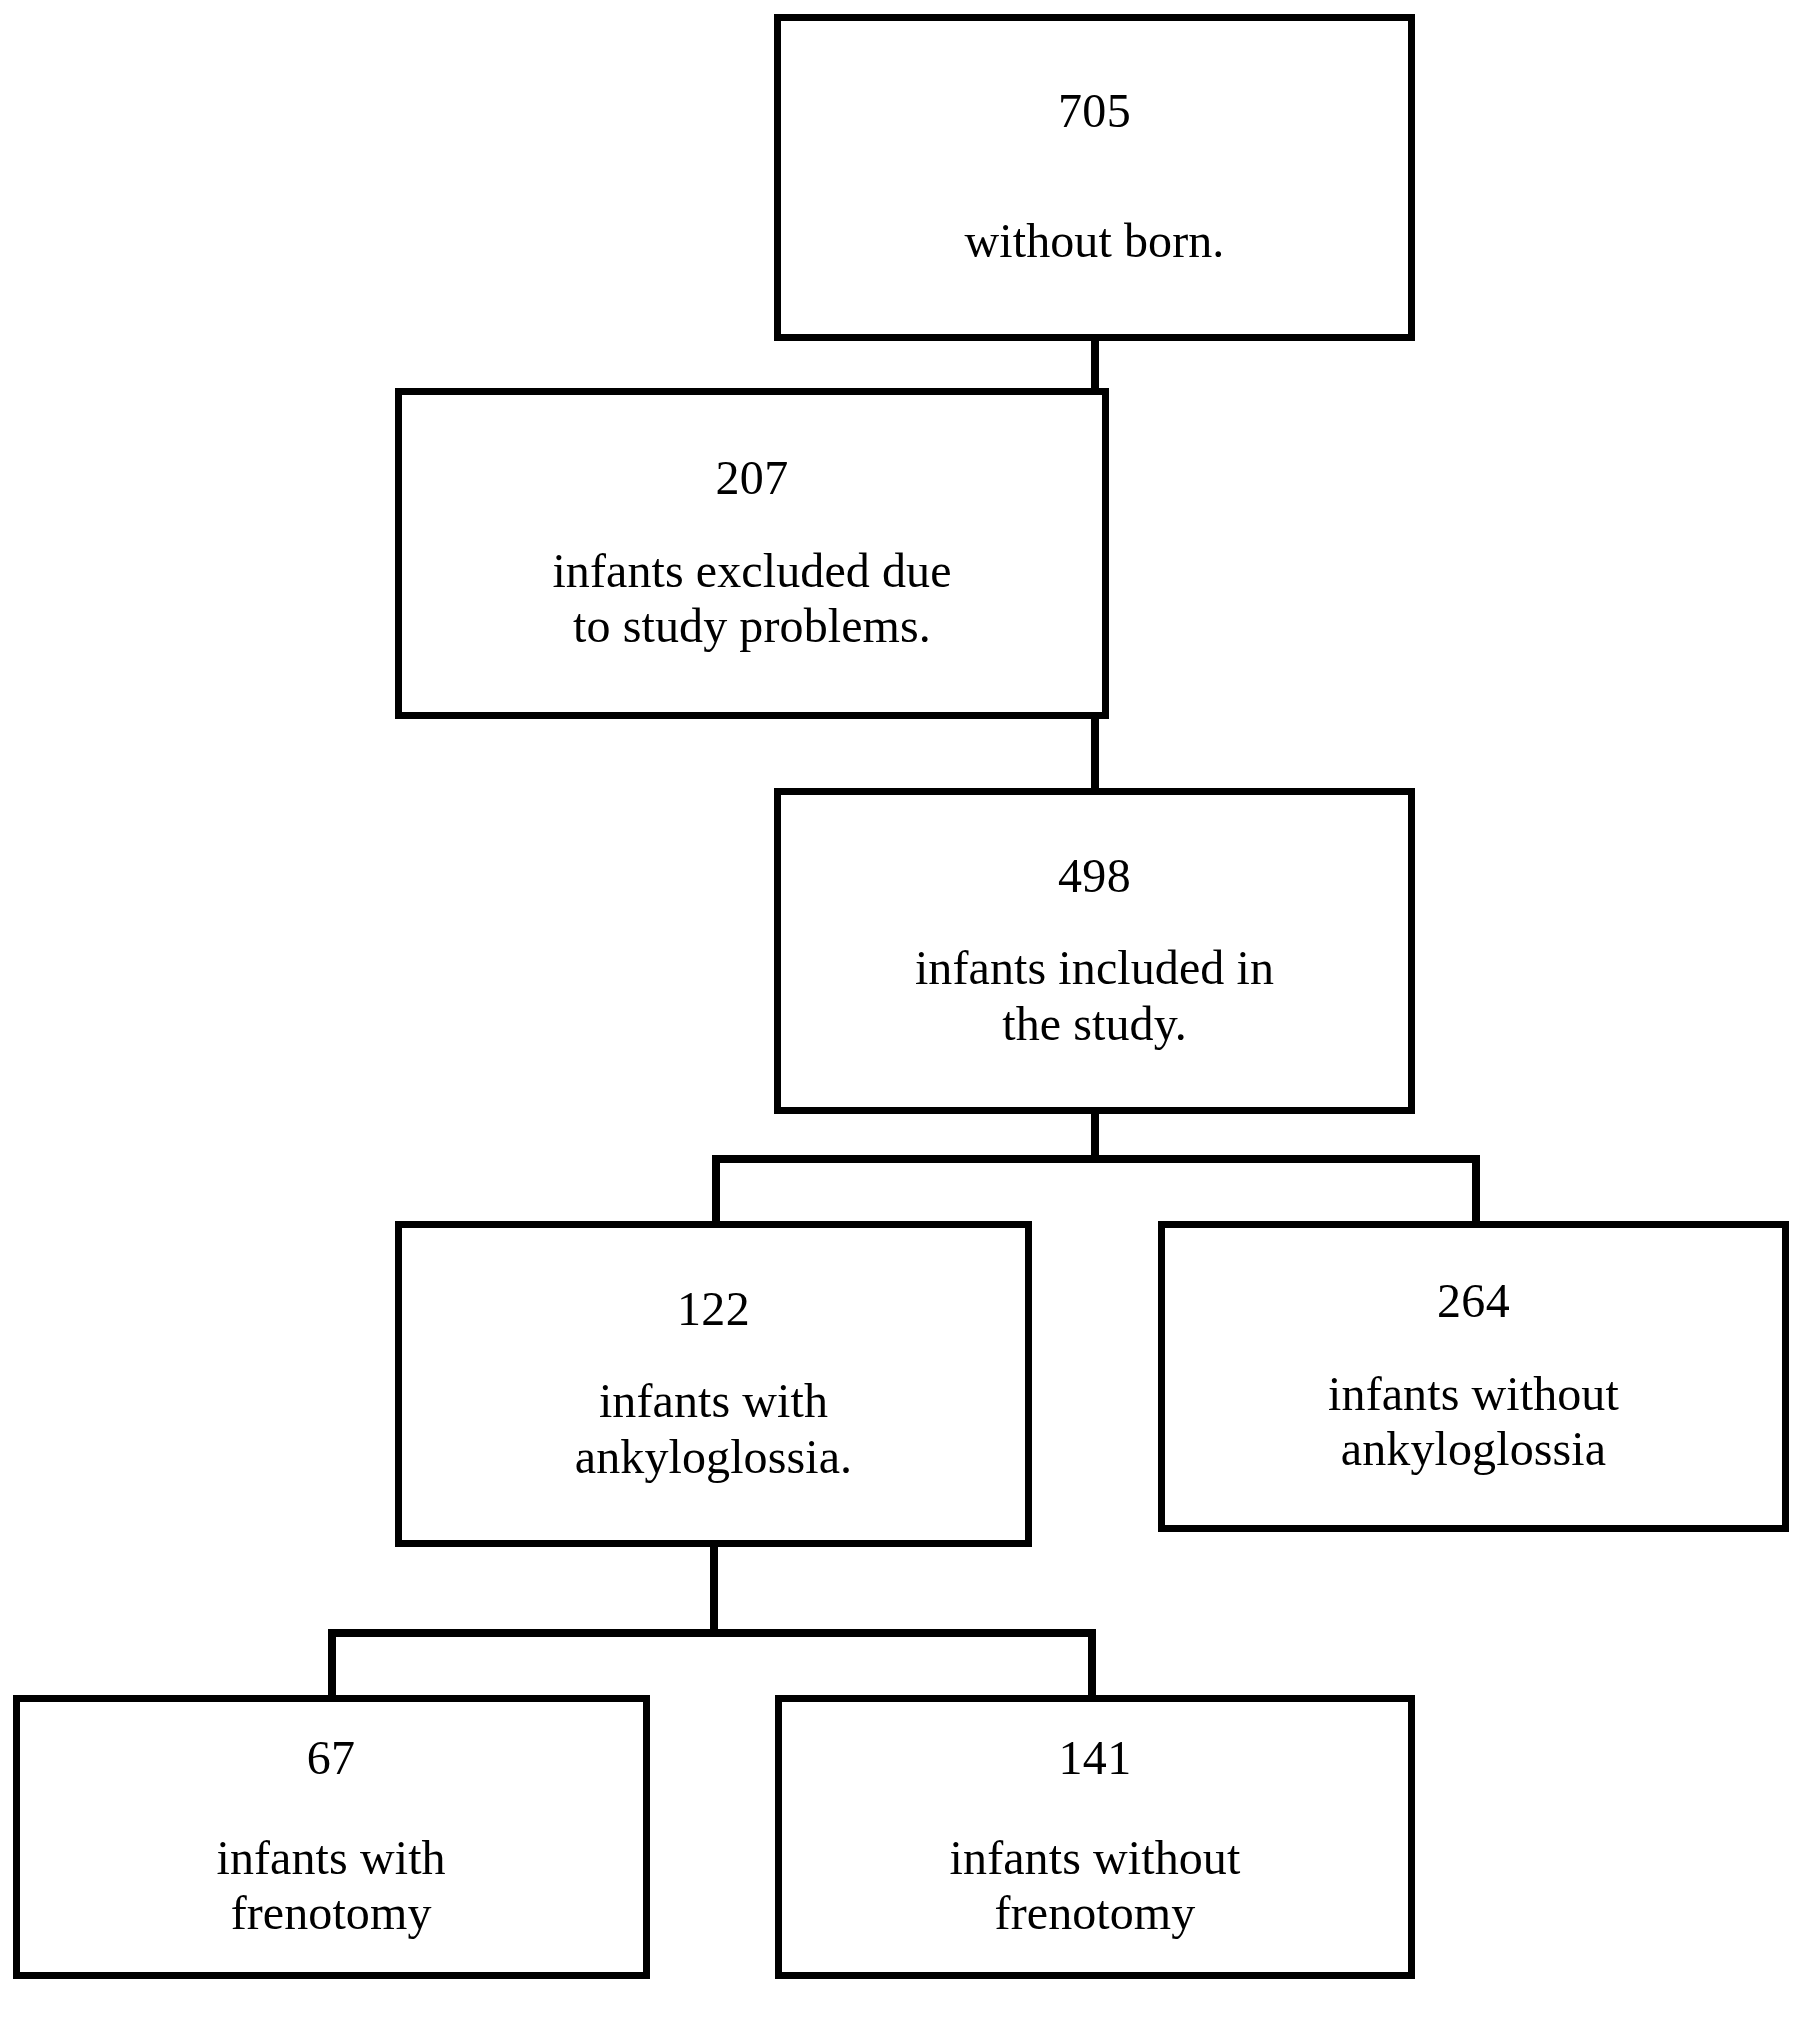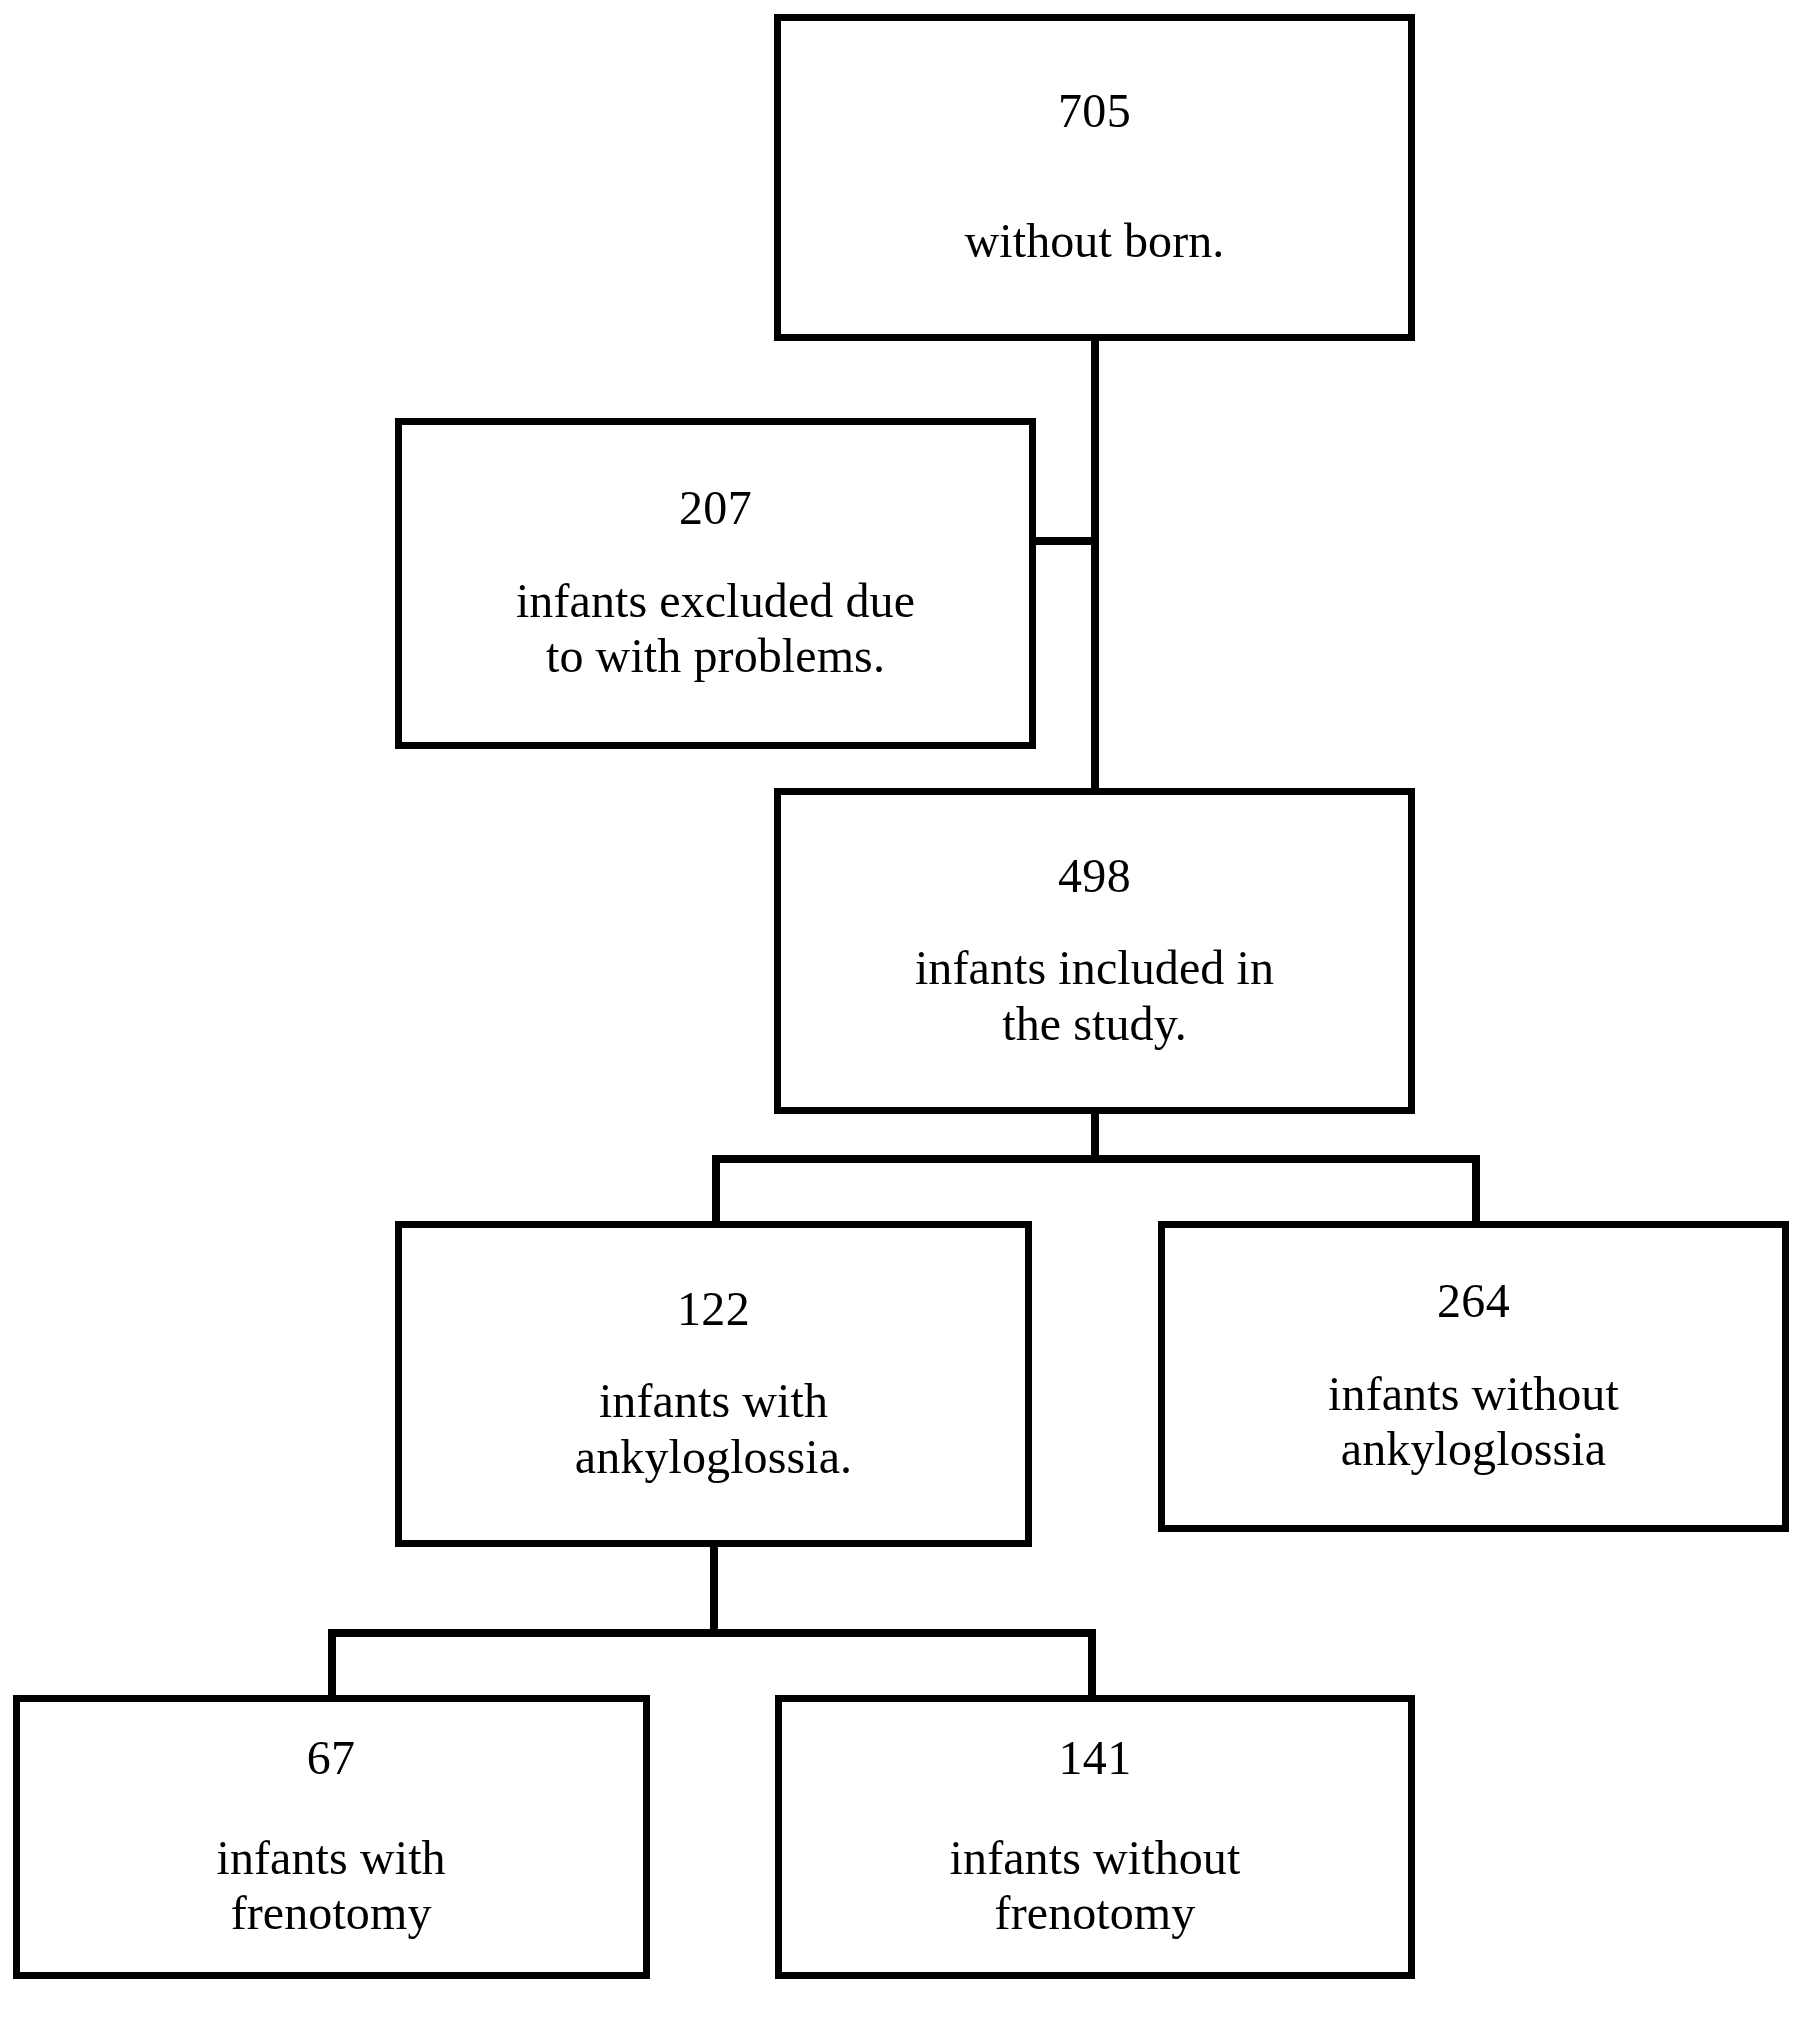--- a/index.html
+++ b/index.html
@@ -83,24 +83,24 @@
 
   <div class="vline" style="left:328px; top:1629px; width:7.5px; height:69px;"></div>
 
   <div class="vline" style="left:1088px; top:1629px; width:7.5px; height:69px;"></div>
 
   <div class="node gap-lg" style="left:774px; top:14px; width:641px; height:327px;gap:30px;">
     <div class="count">705</div>
     <div class="label">without born.</div>
   </div>
 
-  <div class="node gap-md" style="left:395px; top:418px; width:641px; height:331px;">
+  <div class="node gap-md" style="left:395px; top:388px; width:714px; height:331px;">
     <div class="count">207</div>
     <div class="label">infants excluded due
-to with problems.</div>
+to study problems.</div>
   </div>
 
   <div class="node gap-md" style="left:774px; top:788px; width:641px; height:326px;">
     <div class="count">498</div>
     <div class="label">infants included in
 the study.</div>
   </div>
 
   <div class="node gap-md" style="left:395px; top:1221px; width:637px; height:326px;">
     <div class="count">122</div>

